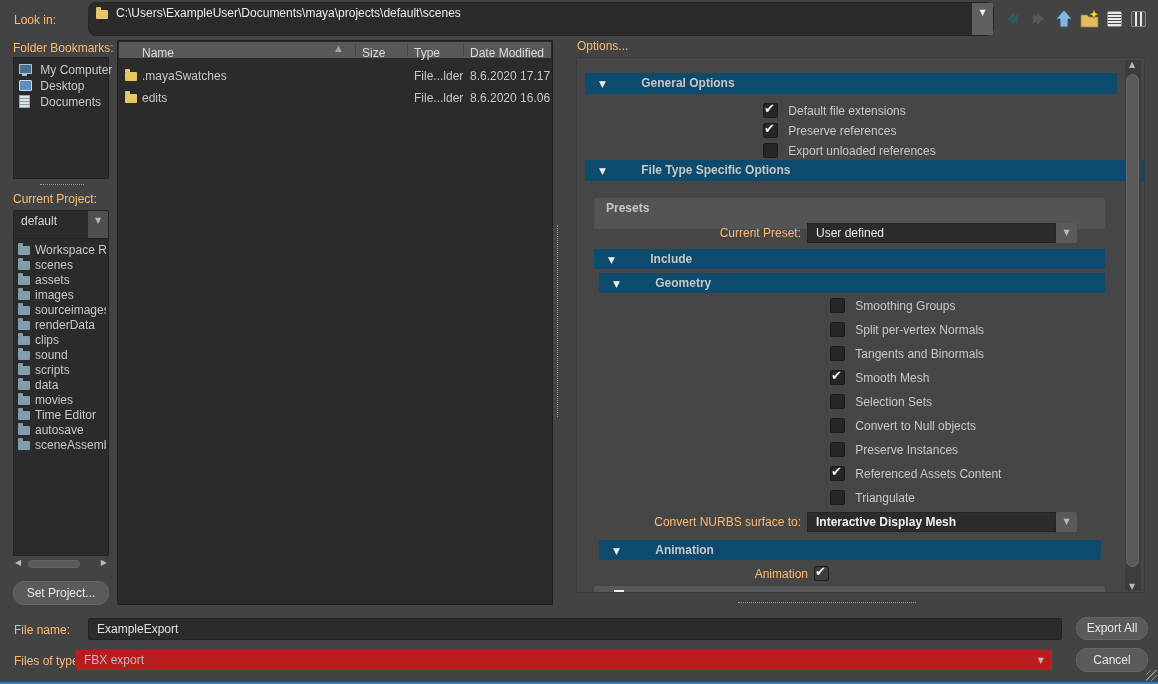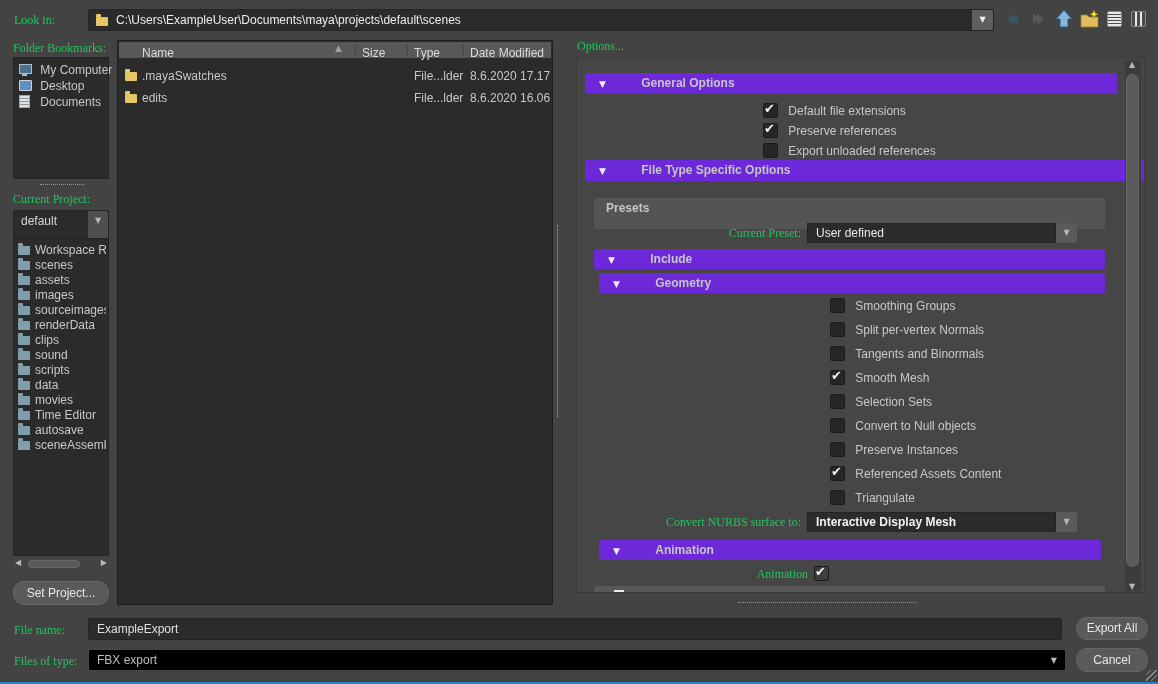--- a/index.html
+++ b/index.html
@@ -1,24 +1,24 @@
 <!DOCTYPE html>
 <html><head>
 <meta charset="utf-8">
 <style>
   html,body{margin:0;padding:0;background:#2a2a2a;}
   .win{position:relative;width:1158px;height:684px;background:#434343;overflow:hidden;
        font-family:"Liberation Sans","DejaVu Sans",sans-serif;font-size:12px;color:#c8c8c8;
        border-bottom:2px solid #2b7fc4;box-sizing:border-box;}
   .abs{position:absolute;}
-  .lbl{color:#22c55e;font-family:Liberation Serif, serif;}
+  .lbl{color:#fdba74;}
   .darkbox{background:#2b2b2b;border:1px solid #232323;border-radius:1px;box-sizing:border-box;}
   .btn{background:#5a5a5a;border:1px solid #666;border-radius:11px;color:#e8e8e8;
        text-align:center;box-sizing:border-box;cursor:pointer;}
-  .secthdr{background:#6d28d9;border-radius:2px;color:#c6c6c6;font-weight:bold;
+  .secthdr{background:#0c4a6e;border-radius:2px;color:#c6c6c6;font-weight:bold;
            line-height:21px;box-sizing:border-box;cursor:pointer;}
   .secthdr .arr{color:#ededed;font-size:9px;font-family:"DejaVu Sans",sans-serif;margin:0 0 0 14px;}
   .secthdr .htxt{margin-left:32px;}
   .checkbox{display:inline-block;width:13px;height:13px;background:#262626;border:1px solid #1b1b1b;
             border-radius:2px;position:relative;vertical-align:middle;cursor:pointer;}
   .checkbox.checked::after{content:"\2714";position:absolute;left:0px;top:-3px;color:#f2f2f2;
             font-size:13px;font-family:"DejaVu Sans",sans-serif;}
   .cbrow{position:absolute;height:16px;line-height:16px;margin-left:28px;}
   .cbrow .cl{margin-left:7px;vertical-align:middle;color:#c8c8c8;}
   .combo{background:#2b2b2b;border:1px solid #242424;box-sizing:border-box;color:#e9e9e9;}
@@ -51,21 +51,21 @@
   .sb-thumb{background:#5a5a5a;border:1px solid #676767;border-radius:7px;box-sizing:border-box;cursor:pointer;}
   .tri{font-family:"DejaVu Sans",sans-serif;color:#b8b8b8;}
   input{outline:none;}
 </style>
 </head>
 <body>
 
 <div class="win">
 
   <div class="abs lbl" style="left:14px;top:13px;">Look in:</div>
-  <div class="abs combo" style="left:88px;top:9px;width:906px;height:22px;border-radius:2px;">
+  <div class="abs combo" style="left:88px;top:2px;width:906px;height:34px;border-radius:8px;">
     <span class="fold yellow" style="position:absolute;left:7px;top:7px;"></span>
     <span class="abs" style="left:27px;top:3px;color:#ececec;">C:\Users\ExampleUser\Documents\maya\projects\default\scenes</span>
     <span class="combo-arrow"><span class="tri" style="color:#eee;">▼</span></span>
   </div>
 
   <div class="abs" style="left:1004px;top:10px;width:18px;height:18px;cursor:pointer;">
     <svg width="18" height="18" viewBox="0 0 18 18">
         <path d="M10 3 L3 9 L10 15 V11 L14 14 V4 L10 7 Z" fill="#2e5f6b" opacity="0.8"></path>
       </svg>
   </div>
@@ -272,20 +272,20 @@
     </div>
   </div>
 
   <div class="abs dotsH" style="left:738px;top:602px;width:178px;height:0;"></div>
 
   <div class="abs lbl" style="left:14px;top:623px;">File name:</div>
   <input class="abs" style="left: 88px; top: 618px; width: 974px; height: 22px; background: rgb(43, 43, 43); border: 1px solid rgb(35, 35, 35); color: rgb(224, 224, 224); padding: 0px 8px; font: 12px &quot;Liberation Sans&quot;, sans-serif; box-sizing: border-box; border-radius: 2px;" value="ExampleExport">
   <div class="abs btn" style="left:1076px;top:617px;width:72px;height:23px;line-height:21px;">Export All</div>
 
   <div class="abs lbl" style="left:14px;top:654px;">Files of type:</div>
-  <div class="abs" style="left:88px;top:649px;width:978px;height:22px;background:#000000;border:1px solid #474747;border-radius:2px;box-sizing:border-box;cursor:pointer;">
+  <div class="abs" style="left:75px;top:649px;width:978px;height:22px;background:#b91c1c;border:1px solid #474747;border-radius:2px;box-sizing:border-box;cursor:pointer;">
     <span class="abs" style="left:8px;top:3px;color:#bdbdbd;">FBX export</span>
     <span class="tri abs" style="right:8px;top:6px;font-size:8px;">▼</span>
   </div>
   <div class="abs btn" style="left:1076px;top:648px;width:72px;height:24px;line-height:22px;">Cancel</div>
 
   <div class="abs" style="right:1px;bottom:1px;width:11px;height:11px;background:repeating-linear-gradient(135deg,transparent 0 3px,#8f8f8f 3px 4px);"></div>
 </div>
 
 </body></html>

